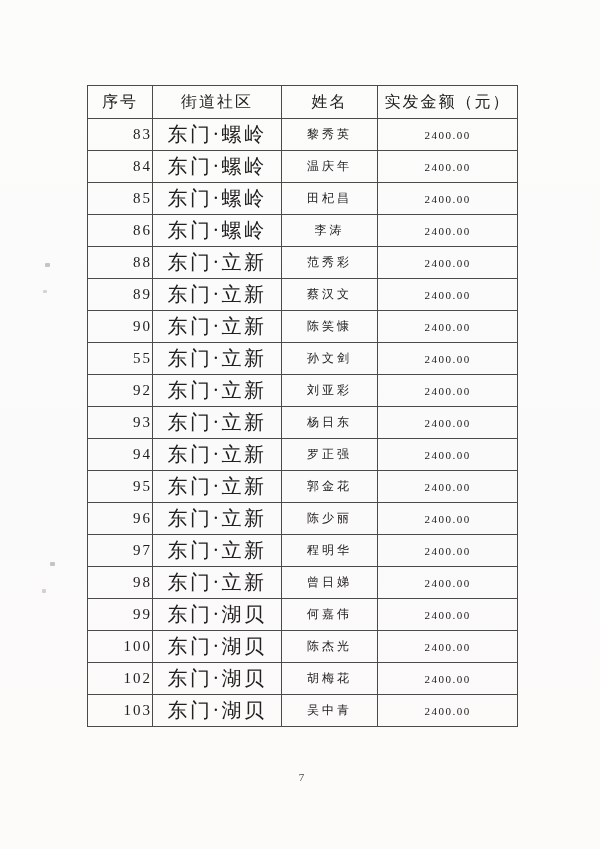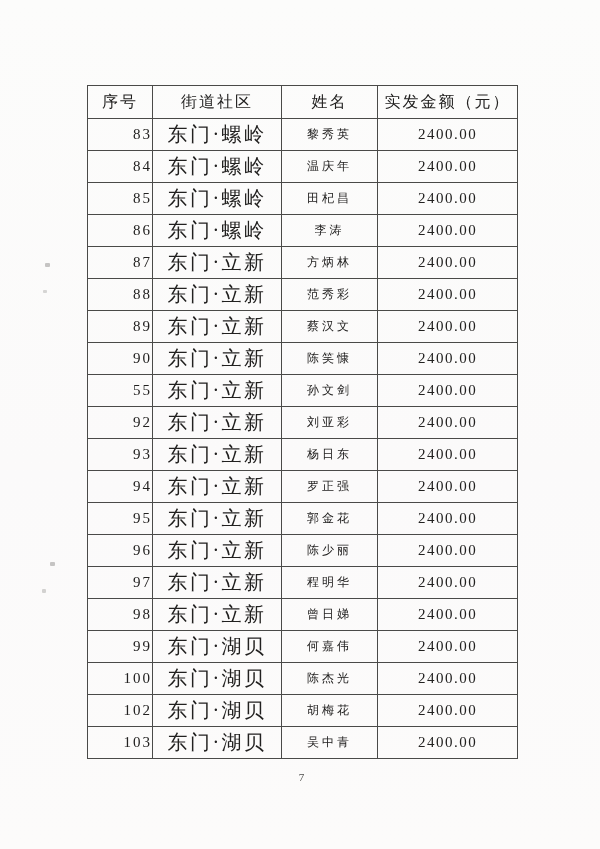--- a/index.html
+++ b/index.html
@@ -33,21 +33,21 @@
     color: #222120;
     font-weight: normal;
     overflow: hidden;
     white-space: nowrap;
   }
   .pay-table thead th { height: 33px; font-size: 16px; letter-spacing: 2px; }
   .pay-table tbody td { height: 32px; }
   .pay-table td:nth-child(1) { font-size: 15px; letter-spacing: 2px; text-align: right; }
   .pay-table td:nth-child(2) { font-size: 20px; letter-spacing: 2.5px; }
   .pay-table td:nth-child(3) { font-size: 12px; letter-spacing: 3px; }
-  .pay-table td:nth-child(4) { font-size: 15px; letter-spacing: 1.5px; }
+  .pay-table td:nth-child(4) { font-size: 11px; letter-spacing: 1.5px; }
   .page-number {
     position: absolute;
     left: 87px; top: 771px;
     width: 430px;
     text-align: center;
     font-size: 11px;
     color: #4c4c4a;
     letter-spacing: 1px;
   }
   .speck {
@@ -104,26 +104,20 @@
           <td>田杞昌</td>
           <td>2400.00</td>
         </tr>
         <tr>
           <td>86</td>
           <td>东门·螺岭</td>
           <td>李涛</td>
           <td>2400.00</td>
         </tr>
         <tr>
-          <td>87</td>
-          <td>东门·立新</td>
-          <td>方炳林</td>
-          <td>2400.00</td>
-        </tr>
-        <tr>
           <td>88</td>
           <td>东门·立新</td>
           <td>范秀彩</td>
           <td>2400.00</td>
         </tr>
         <tr>
           <td>89</td>
           <td>东门·立新</td>
           <td>蔡汉文</td>
           <td>2400.00</td>

